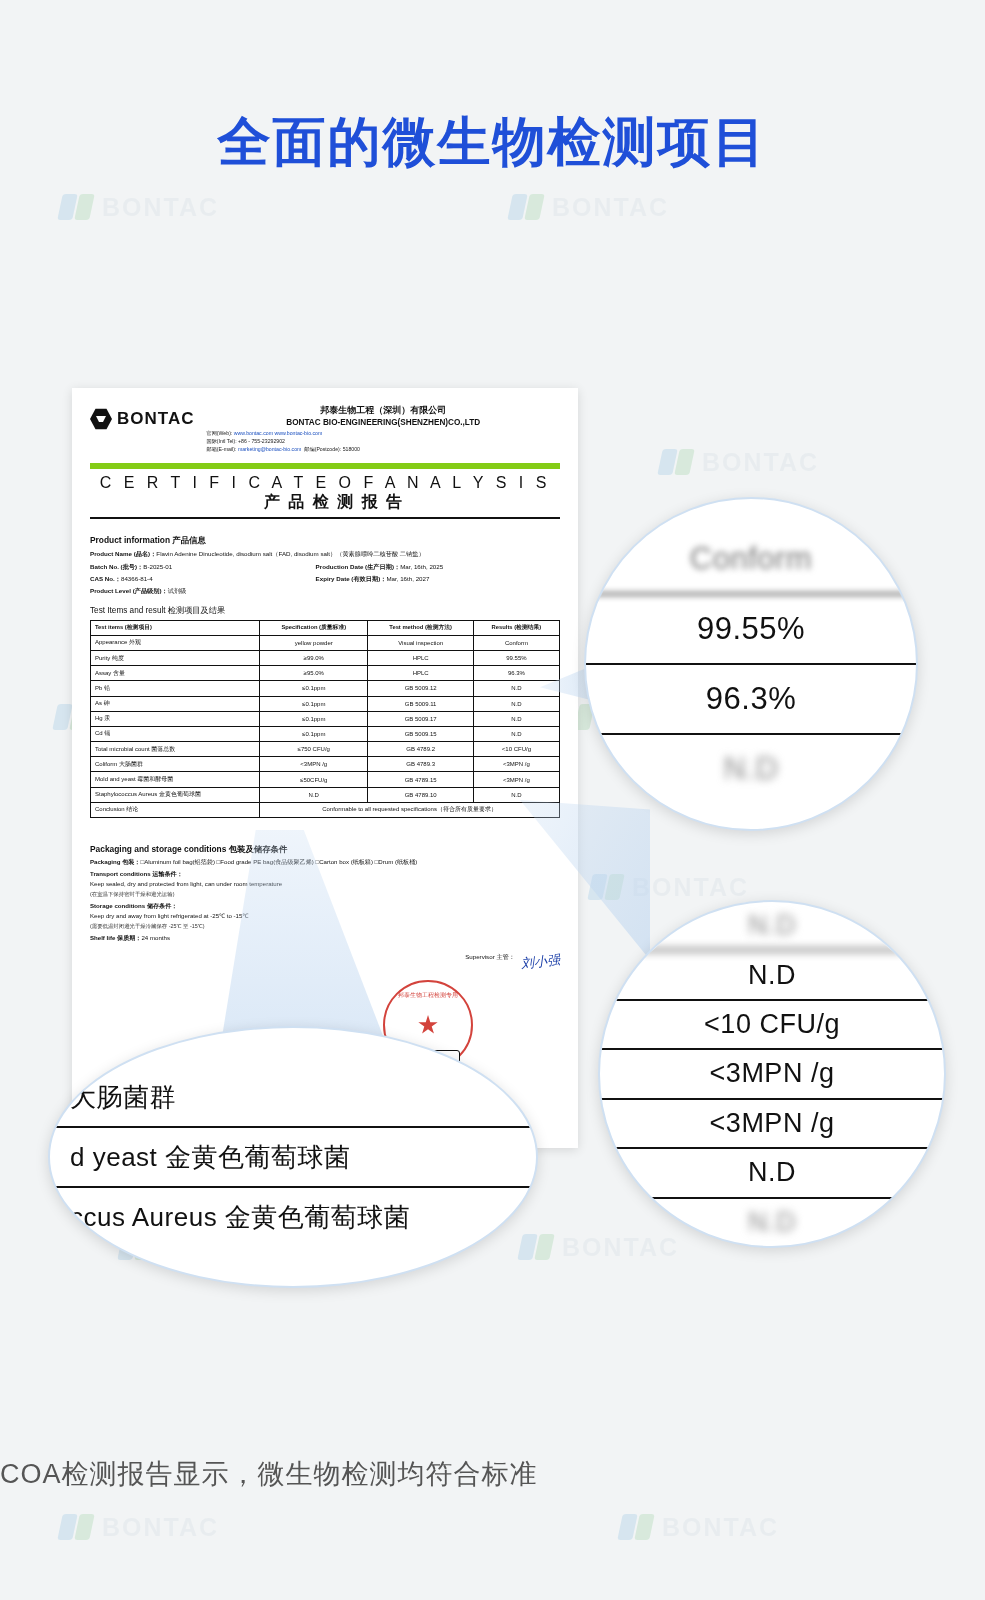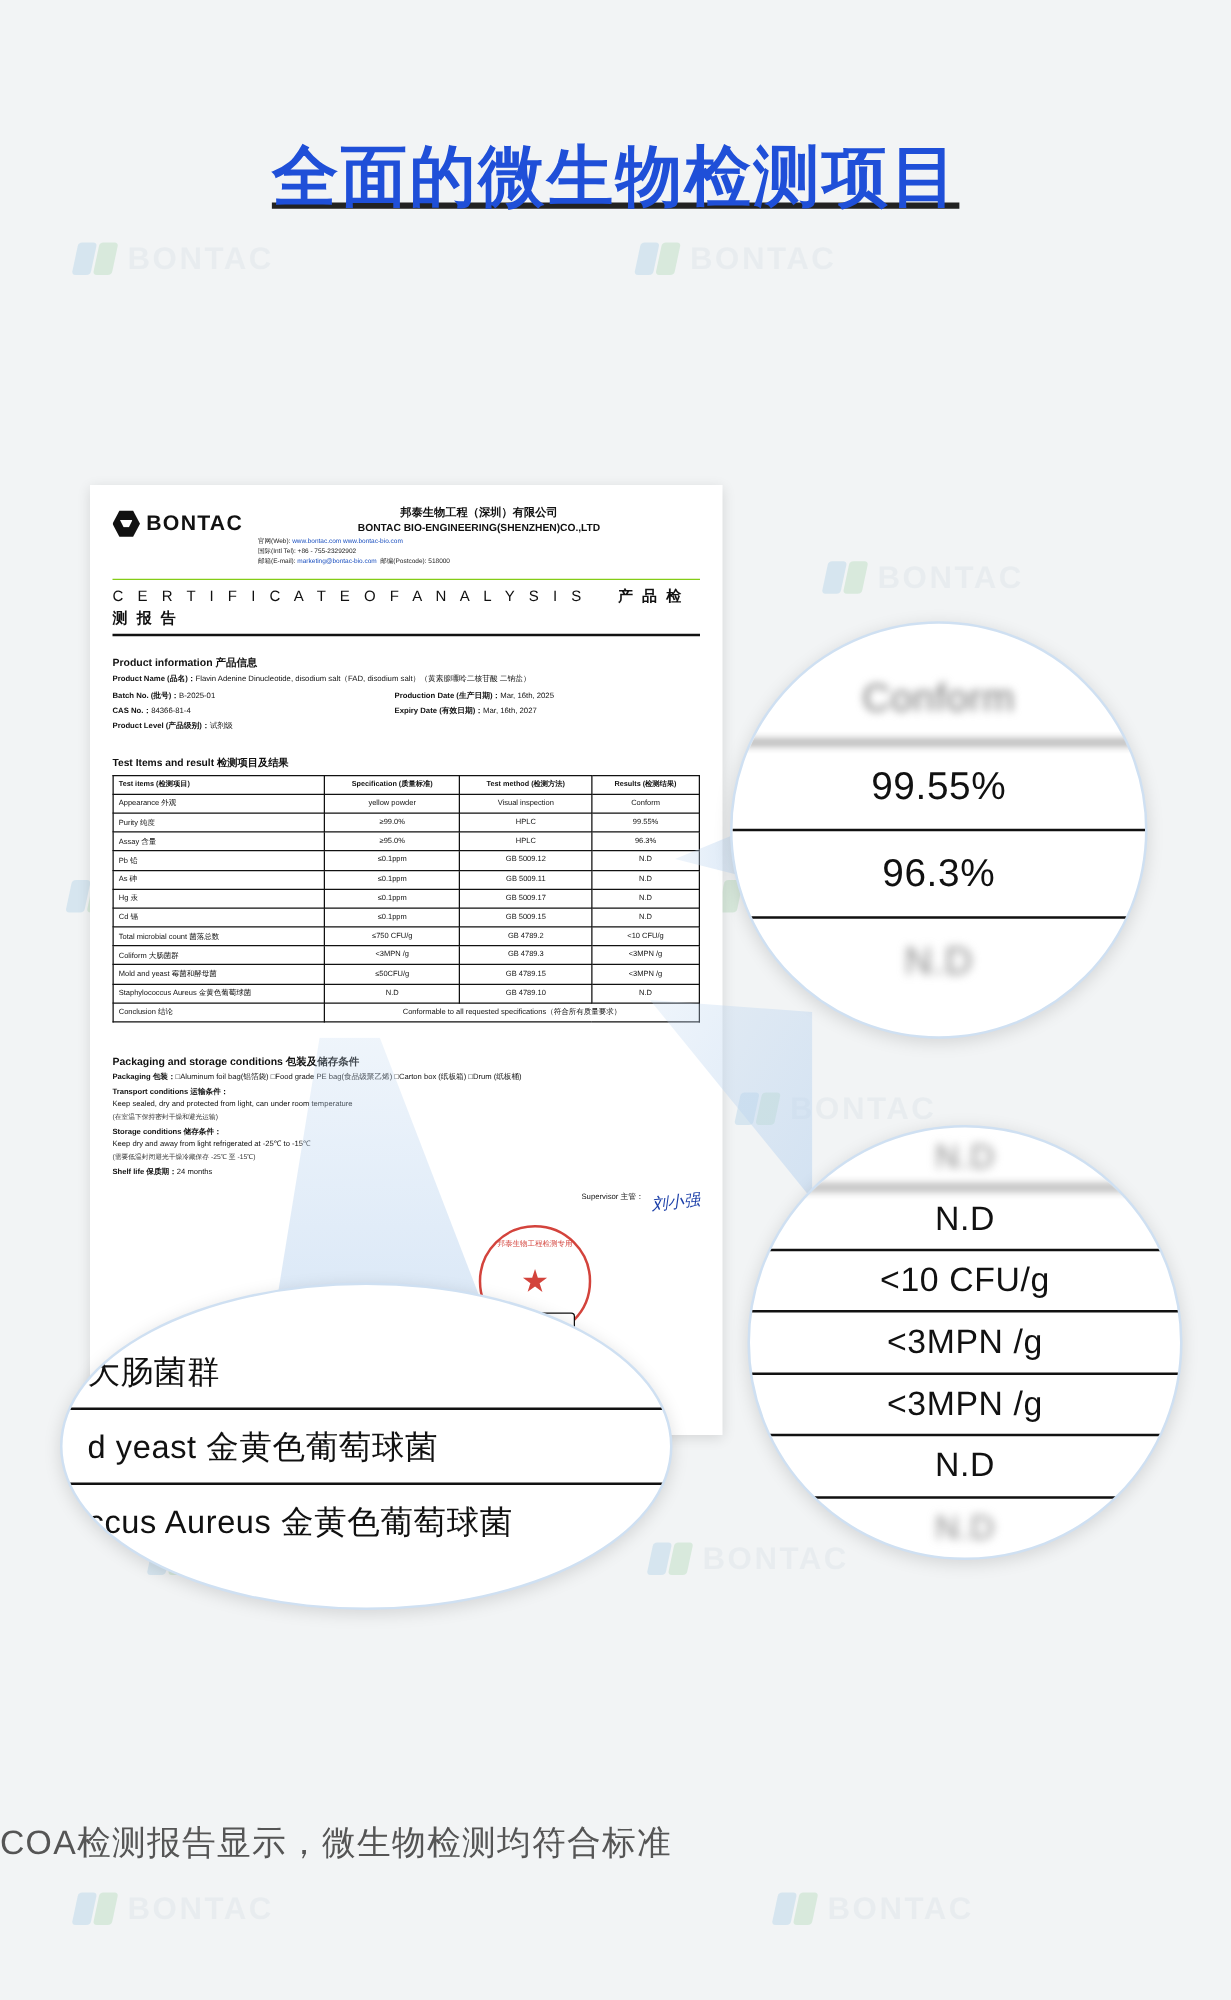--- a/index.html
+++ b/index.html
@@ -49,21 +49,20 @@
     letter-spacing: 2px;
     color: #dfe6ea;
   }
 
   
   .header {
     position: relative;
     z-index: 2;
     text-align: center;
     padding-top: 112px;
-    text-decoration: underline;
   }
   .title-main {
     font-size: 53px;
     font-weight: bold;
     color: #1f4fd8;
     letter-spacing: 2px;
     line-height: 1.15;
     margin: 0;
   }
   .title-sub {
@@ -138,25 +137,25 @@
   }
   .coa-company .contact {
     margin-top: 3px;
     font-size: 5.2px;
     line-height: 1.5;
     color: #222;
   }
   .coa-company .contact .blue { color: #1a4fbf; }
   .coa-title {
     margin-top: 10px;
-    border-top: 1px solid #84cc16;
+    border-top: 6px solid #84cc16;
     border-bottom: 2px solid #111;
     padding: 5px 0 4px;
-    text-align: left;
-    font-size: 12px;
+    text-align: center;
+    font-size: 16px;
     letter-spacing: 4px;
     font-weight: 500;
   }
   .coa-title .cn { letter-spacing: 2px; margin-left: 18px; font-weight: bold; }
 
   .sec-title {
     margin-top: 16px;
     font-size: 8.4px;
     font-weight: bold;
   }
@@ -165,23 +164,23 @@
     margin-top: 3px;
     line-height: 1.5;
   }
   .info-line b { font-weight: bold; }
   .info-2col {
     display: flex;
   }
   .info-2col > div:first-child { width: 48%; }
 
   .tbl-title {
-    margin-top: 19px;
+    margin-top: 9px;
     font-size: 8.2px;
-    font-weight: bold;
+    font-weight: normal;
   }
   table.coa-tbl {
     width: 100%;
     border-collapse: collapse;
     margin-top: 4px;
     font-size: 6px;
   }
   table.coa-tbl th, table.coa-tbl td {
     border: 1px solid #111;
     padding: 2.6px 4px;

